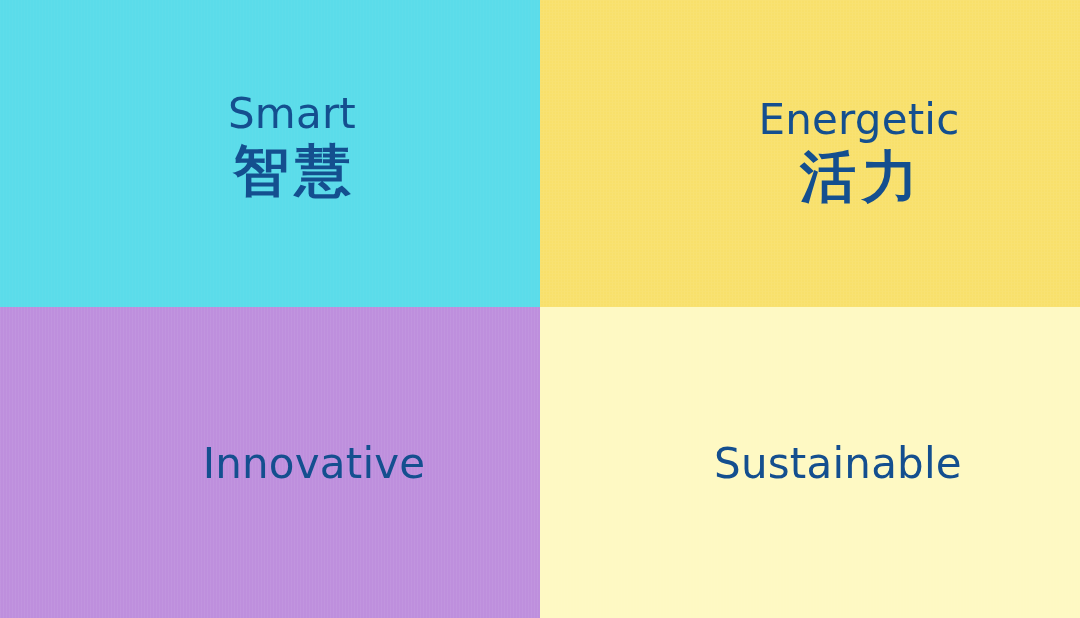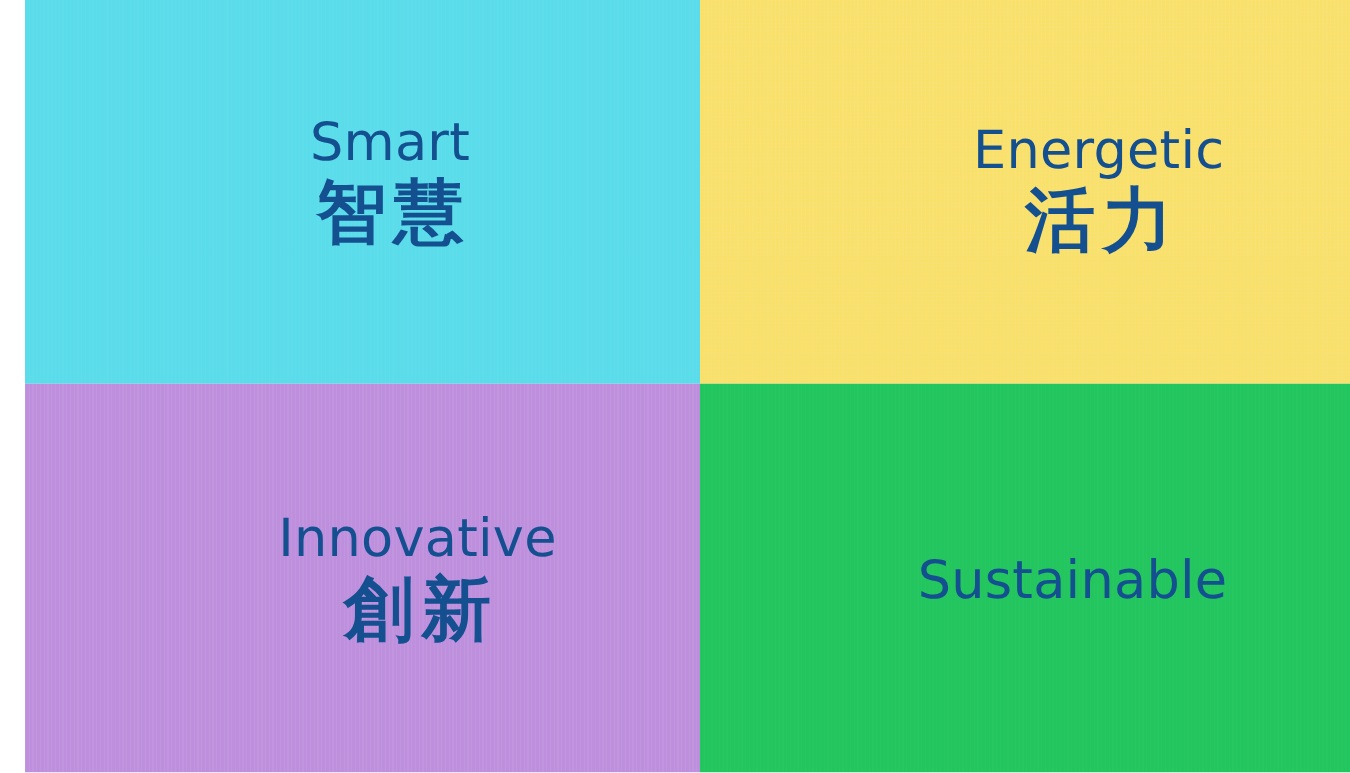--- a/index.html
+++ b/index.html
@@ -81,21 +81,21 @@
 
   
   #q-smart       .label-block { transform:translate(22px,-6px); }
   #q-energetic   .label-block { transform:translate(28px,0px); }
   #q-innovative  .label-block { transform:translate(24px,2px);margin-left:40px; }
   #q-sustainable .label-block { transform:translate(28px,2px); }
 </style>
 </head>
 <body>
 
-<div id="grid" style="width: 1080px; height: 618px; grid-template-columns: 540px 540px; grid-template-rows: 307px 311px; padding-left: 20px;">
+<div id="grid" style="width: 1080px; height: 618px; grid-template-columns: 540px 540px; grid-template-rows: 307px 311px;">
 
   <div class="quadrant tex-weak" id="q-smart" style="background-color: rgb(91, 220, 234);">
     <div class="texture"></div>
     <div class="label-block" style="color: rgb(20, 79, 143);">
       <span class="label-en">Smart</span>
       <span class="label-zh">智慧</span>
     </div>
   </div>
 
   <div class="quadrant tex-cross" id="q-energetic" style="background-color: rgb(248, 224, 107);">
@@ -103,24 +103,23 @@
     <div class="label-block" style="color: rgb(20, 79, 143); margin-left: 42px;">
       <span class="label-en">Energetic</span>
       <span class="label-zh">活力</span>
     </div>
   </div>
 
   <div class="quadrant" id="q-innovative" style="background-color: rgb(190, 143, 221);">
     <div class="texture"></div>
     <div class="label-block" style="color: rgb(20, 79, 143);">
       <span class="label-en">Innovative</span>
-      <span class="label-zh">創新</span>
     </div>
   </div>
 
-  <div class="quadrant tex-weak" id="q-sustainable" style="background-color: #22c55e;">
+  <div class="quadrant tex-weak" id="q-sustainable" style="background-color: #fef9c3;">
     <div class="texture"></div>
     <div class="label-block" style="color: rgb(20, 79, 143);">
       <span class="label-en">Sustainable</span>
     </div>
   </div>
 
 </div>
 
 </body></html>

